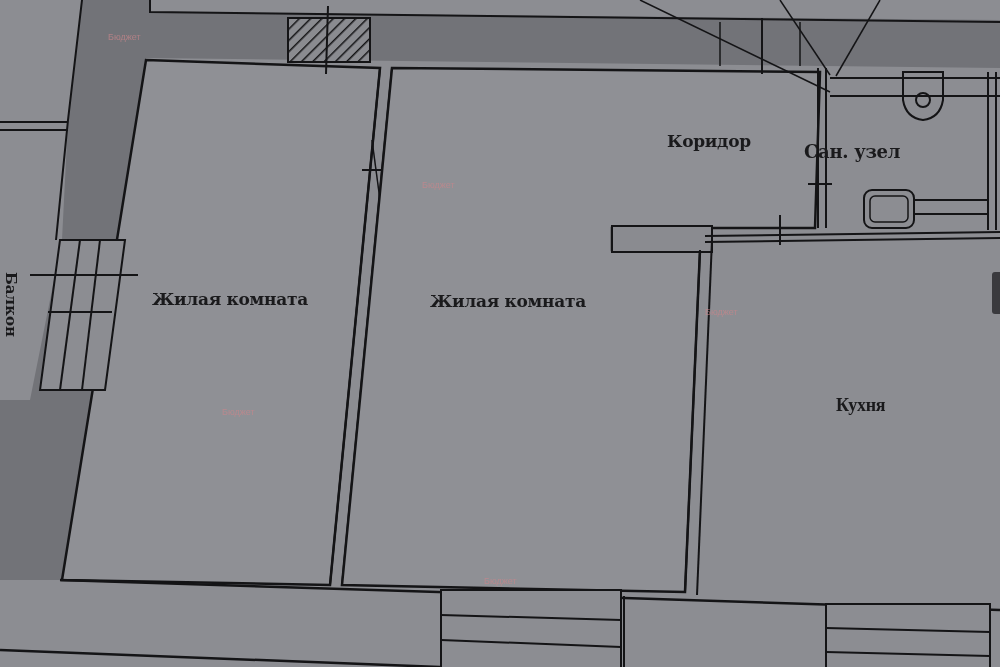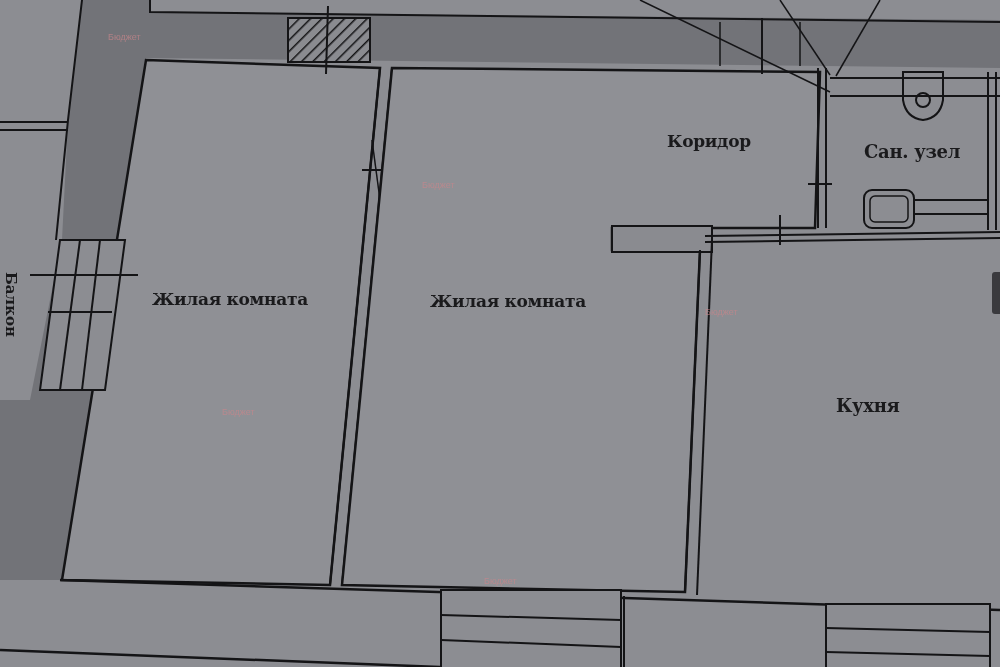--- a/index.html
+++ b/index.html
@@ -107,22 +107,22 @@
     </g>
 
     <rect x="992" y="272" width="10" height="42" rx="3" fill="#3a3a3e"></rect>
 
     <rect x="0" y="0" width="1000" height="667" fill="#8c8d92" opacity="0" filter="url(#noise)"></rect>
   </svg>
 
   <div class="room-label" style="left:152px;top:289px;font-size:17px;">Жилая комната</div>
   <div class="room-label" style="left:430px;top:291px;font-size:17px;">Жилая комната</div>
   <div class="room-label" style="left:667px;top:131px;font-size:17px;">Коридор</div>
-  <div class="room-label" style="left:864px;top:141px;font-size:18px;">Сан. узел</div>
-  <div class="room-label" style="left:836px;top:395px;font-size:18px;">Кухня</div>
+  <div class="room-label" style="left:804px;top:141px;font-size:18px;">Сан. узел</div>
+  <div class="room-label" style="left:836px;top:395px;font-size:18px;font-family:Liberation Serif, serif;">Кухня</div>
   <div class="balcony" style="left:20px;top:272px;">Балкон</div>
 
   <div class="wm" style="left:108px;top:32px;">Бюджет</div>
   <div class="wm" style="left:422px;top:180px;">Бюджет</div>
   <div class="wm" style="left:705px;top:307px;">Бюджет</div>
   <div class="wm" style="left:222px;top:407px;">Бюджет</div>
   <div class="wm" style="left:484px;top:576px;">Бюджет</div>
 </div>
 
 </body></html>

